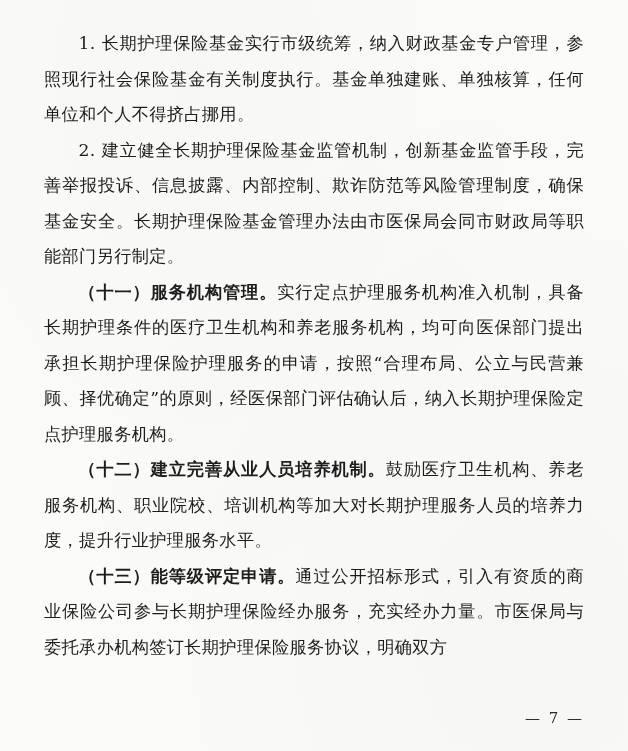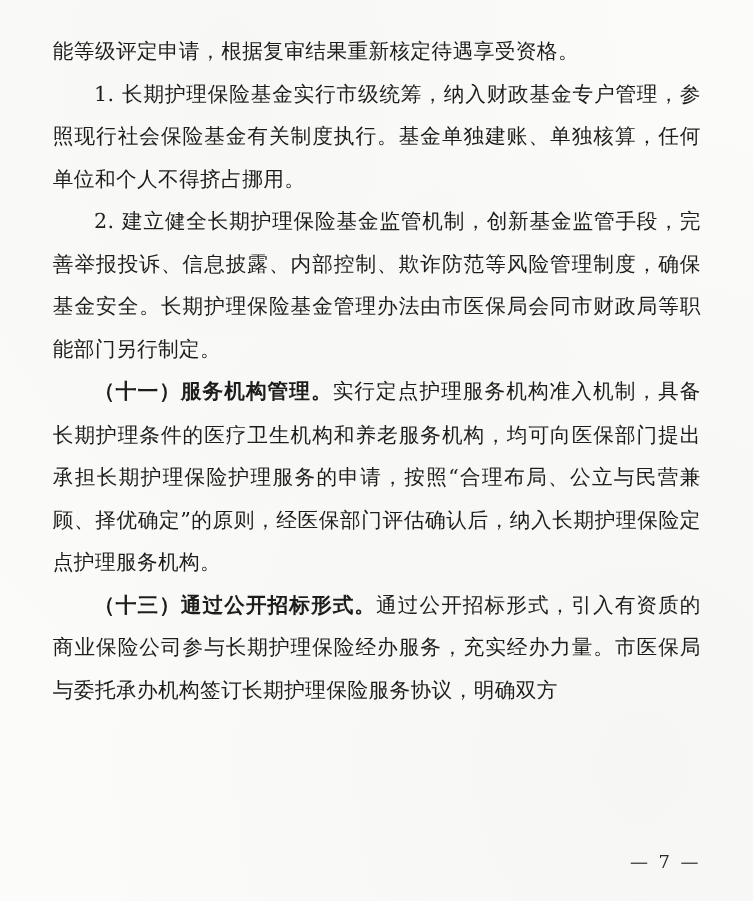--- a/index.html
+++ b/index.html
@@ -77,30 +77,30 @@
     letter-spacing: 2px;
   }
 </style>
 </head>
 <body>
 
 <div id="page">
 
   <div class="body-text">
 
-    <p class="para">能等级评定申请，根据复审结果重新核定待遇享受资格。</p>
 
 
 
     <p class="para indent">1. 长期护理保险基金实行市级统筹，纳入财政基金专户管理，参照现行社会保险基金有关制度执行。基金单独建账、单独核算，任何单位和个人不得挤占挪用。</p>
 
     <p class="para indent">2. 建立健全长期护理保险基金监管机制，创新基金监管手段，完善举报投诉、信息披露、内部控制、欺诈防范等风险管理制度，确保基金安全。长期护理保险基金管理办法由市医保局会同市财政局等职能部门另行制定。</p>
 
     <p class="para indent"><span class="lead">（十一）服务机构管理。</span><span>实行定点护理服务机构准入机制，具备长期护理条件的医疗卫生机构和养老服务机构，均可向医保部门提出承担长期护理保险护理服务的申请，按照“合理布局、公立与民营兼顾、择优确定”的原则，经医保部门评估确认后，纳入长期护理保险定点护理服务机构。</span></p>
 
+    <p class="para indent"><span class="lead">（十二）建立完善从业人员培养机制。</span><span>鼓励医疗卫生机构、养老服务机构、职业院校、培训机构等加大对长期护理服务人员的培养力度，提升行业护理服务水平。</span></p>
 
-    <p class="para indent"><span class="lead">（十三）通过公开招标形式。</span><span>通过公开招标形式，引入有资质的商业保险公司参与长期护理保险经办服务，充实经办力量。市医保局与委托承办机构签订长期护理保险服务协议，明确双方</span></p>
+    <p class="para indent"><span class="lead">（十三）能等级评定申请。</span><span>通过公开招标形式，引入有资质的商业保险公司参与长期护理保险经办服务，充实经办力量。市医保局与委托承办机构签订长期护理保险服务协议，明确双方</span></p>
 
   </div>
 
   <div class="page-number">— 7 —</div>
 
 </div>
 
 </body></html>

